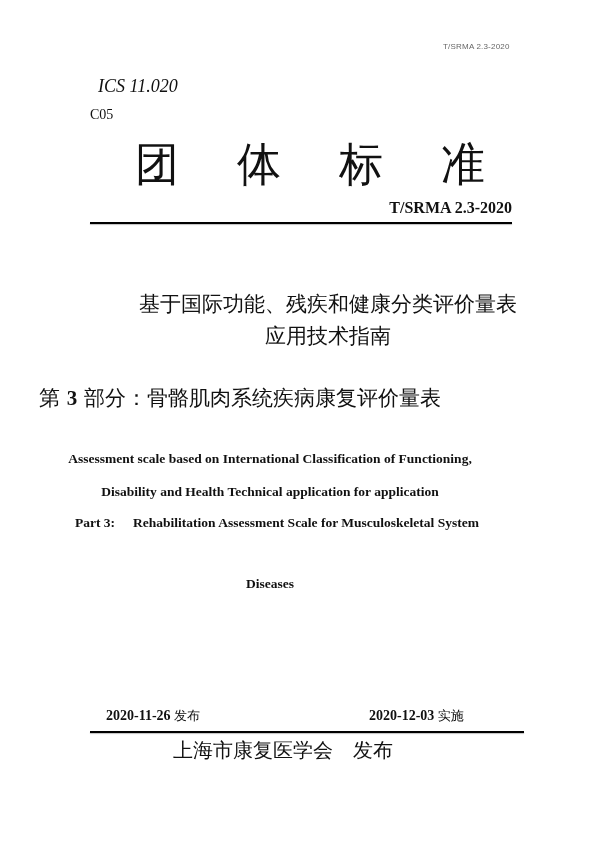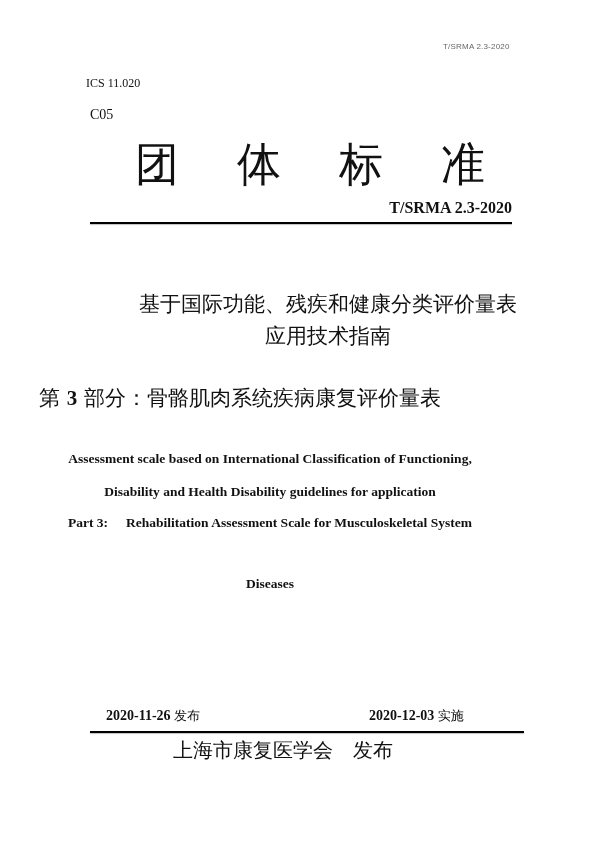--- a/index.html
+++ b/index.html
@@ -1,40 +1,40 @@
 <!DOCTYPE html>
 <html><head>
   <meta charset="utf-8">
   <style>
     html, body { margin: 0; padding: 0; background: #ffffff; }
     body { width: 600px; height: 850px; position: relative; overflow: hidden;
            font-family: "Liberation Serif", "DejaVu Serif", serif; color: #111; }
     .abs { position: absolute; white-space: nowrap; }
     .hdr-code { top: 42px; left: 443px; font-family: "Liberation Sans", "DejaVu Sans", sans-serif;
                 font-size: 8px; color: #666; letter-spacing: 0.2px; }
-    .ics { top: 76px; left: 86px; font-size: 12px; }
+    .ics { top: 76px; left: 98px; font-size: 18px; font-style: italic; }
     .ccs { top: 107px; left: 90px; font-size: 14px; text-align: right; }
     .big-title { top: 138px; left: 135px; width: 350px; display: flex; justify-content: space-between;
                  font-size: 44px; line-height: 52px; font-family: "DejaVu Serif", serif; font-weight: normal; }
     .big-title span { display: inline-block; transform: scaleY(1.05); }
     .std-code { top: 199px; right: 88px; font-size: 16px; font-weight: bold; }
     .rule { position: absolute; height: 2px; background: #000; box-shadow: 0 1px 1px rgba(0,0,0,0.25); }
     .rule.top { top: 222px; left: 90px; width: 422px; }
     .rule.bottom { top: 731px; left: 90px; width: 434px; }
     .cn-title { left: 0; width: 600px; text-align: center; font-size: 21px;
                 font-family: "DejaVu Sans", sans-serif; font-weight: normal; padding-left: 28px; }
     .cn-title.l1 { top: 290px; }
     .cn-title.l2 { top: 322px; text-align: center; }
     .cn-part { top: 384px; left: 0; width: 480px; text-align: center; font-size: 21px;
                font-family: "DejaVu Sans", sans-serif; }
     .cn-part b { font-family: "Liberation Serif", serif; }
     .en { left: 0; width: 540px; text-align: center; font-size: 13.5px; font-weight: bold; }
     .en.l1 { top: 451px; }
     .en.l2 { top: 484px; }
-    .en.l3 { top: 515px; }
+    .en.l3 { top: 515px; padding-left: 7px; }
     .en.l4 { top: 570px; margin-top: 6px; }
     .en .gap { display: inline-block; width: 18px; }
     .date-pub { top: 707px; left: 106px; font-size: 14px; font-weight: bold; }
     .date-impl { top: 707px; left: 369px; font-size: 14px; font-weight: bold; }
     .date-pub .lbl, .date-impl .lbl { font-weight: normal; font-family: "DejaVu Sans", sans-serif; font-size: 13px; }
     .publisher { top: 737px; left: 173px; font-size: 20px; font-family: Liberation Sans, sans-serif; }
     .publisher .gap { display: inline-block; width: 20px; }
   </style>
 </head>
 <body>
@@ -58,21 +58,21 @@
 <div class="abs cn-title l1">基于国际功能、残疾和健康分类评价量表</div>
 <div class="abs cn-title l2">应用技术指南</div>
 
 <div class="abs cn-part">
   <span>第</span>
   <b>3</b>
   <span>部分：骨骼肌肉系统疾病康复评价量表</span>
 </div>
 
 <div class="abs en l1">Assessment scale based on International Classification of Functioning,</div>
-<div class="abs en l2">Disability and Health Disability guidelines for application</div>
+<div class="abs en l2">Disability and Health Technical application for application</div>
 <div class="abs en l3">
   <span>Part 3:</span><span class="gap"></span><span>Rehabilitation Assessment Scale for Musculoskeletal System</span>
 </div>
 <div class="abs en l4">Diseases</div>
 
 <div class="abs date-pub">
   <span>2020-11-26</span>
   <span class="lbl">发布</span>
 </div>
 <div class="abs date-impl">

